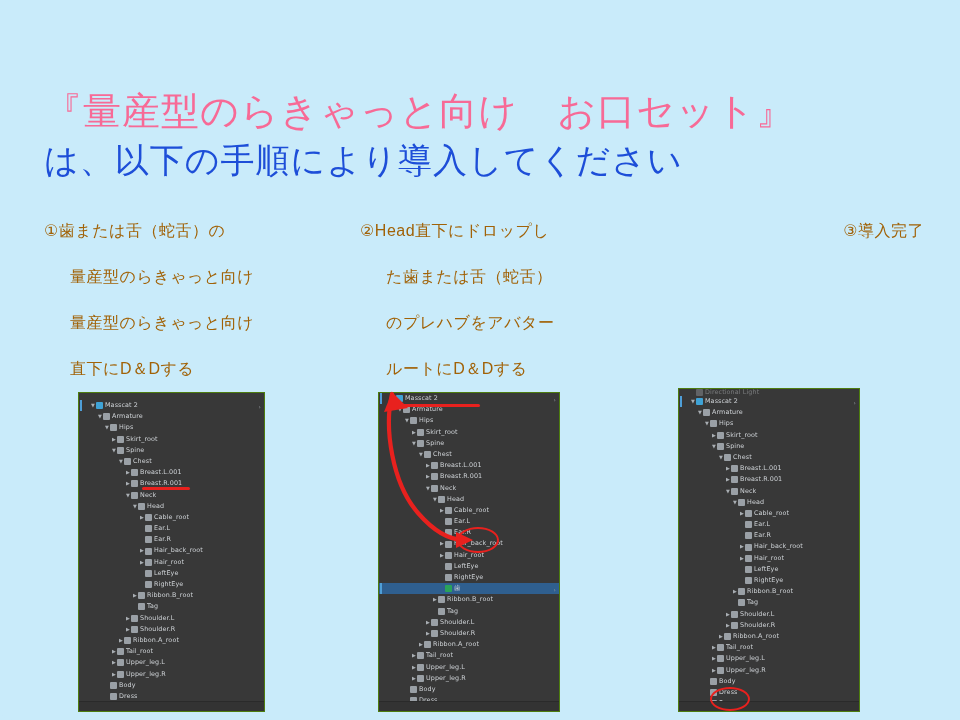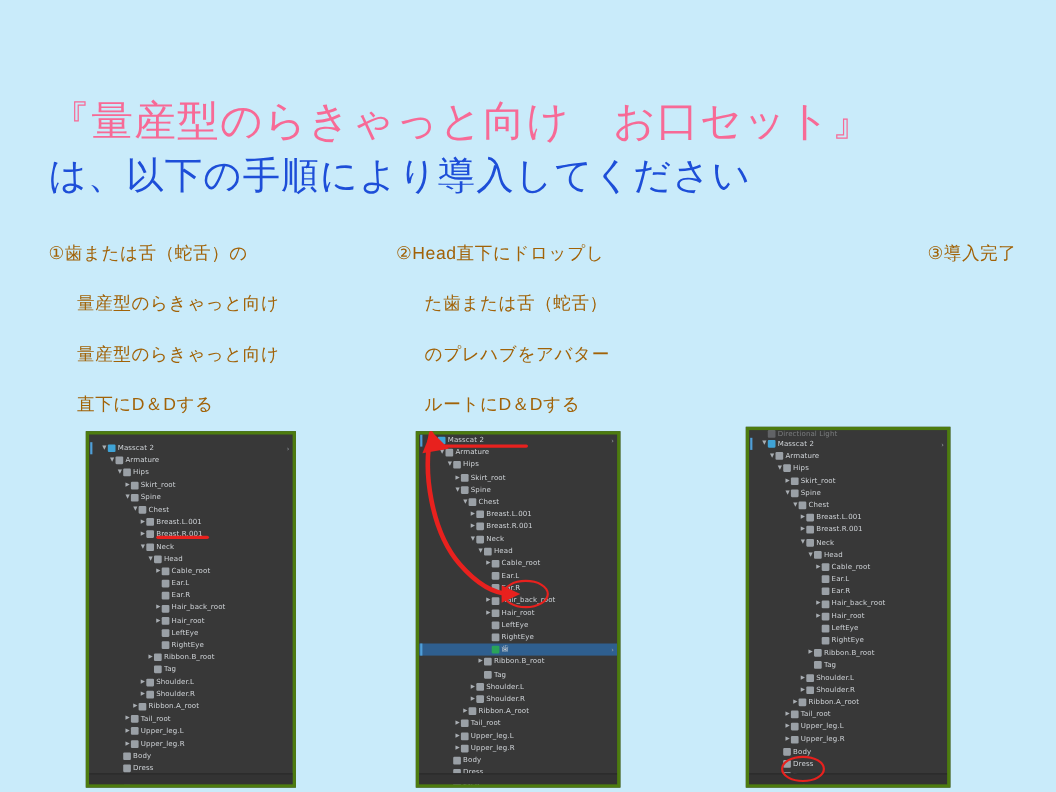--- a/index.html
+++ b/index.html
@@ -43,21 +43,21 @@
     color:#a16207;
     white-space:nowrap;
     letter-spacing:0.5px;
   }
   .step-line.indent{padding-left:26px;}
 
   
   .panel{
     position:absolute;
     background:#383838;
-    border:3px solid #4d7c0f;
+    border:1px solid #4d7c0f;
     overflow:hidden;
     font-family:"DejaVu Sans","Liberation Sans",sans-serif;
   }
   .panel-1{left:78px;top:392px;width:185px;height:318px;}
   .panel-2{left:378px;top:392px;width:180px;height:318px;}
   .panel-3{left:678px;top:388px;width:180px;height:322px;}
 
   .hier{position:absolute;left:0;top:0;right:0;bottom:0;}
 
   .row{

